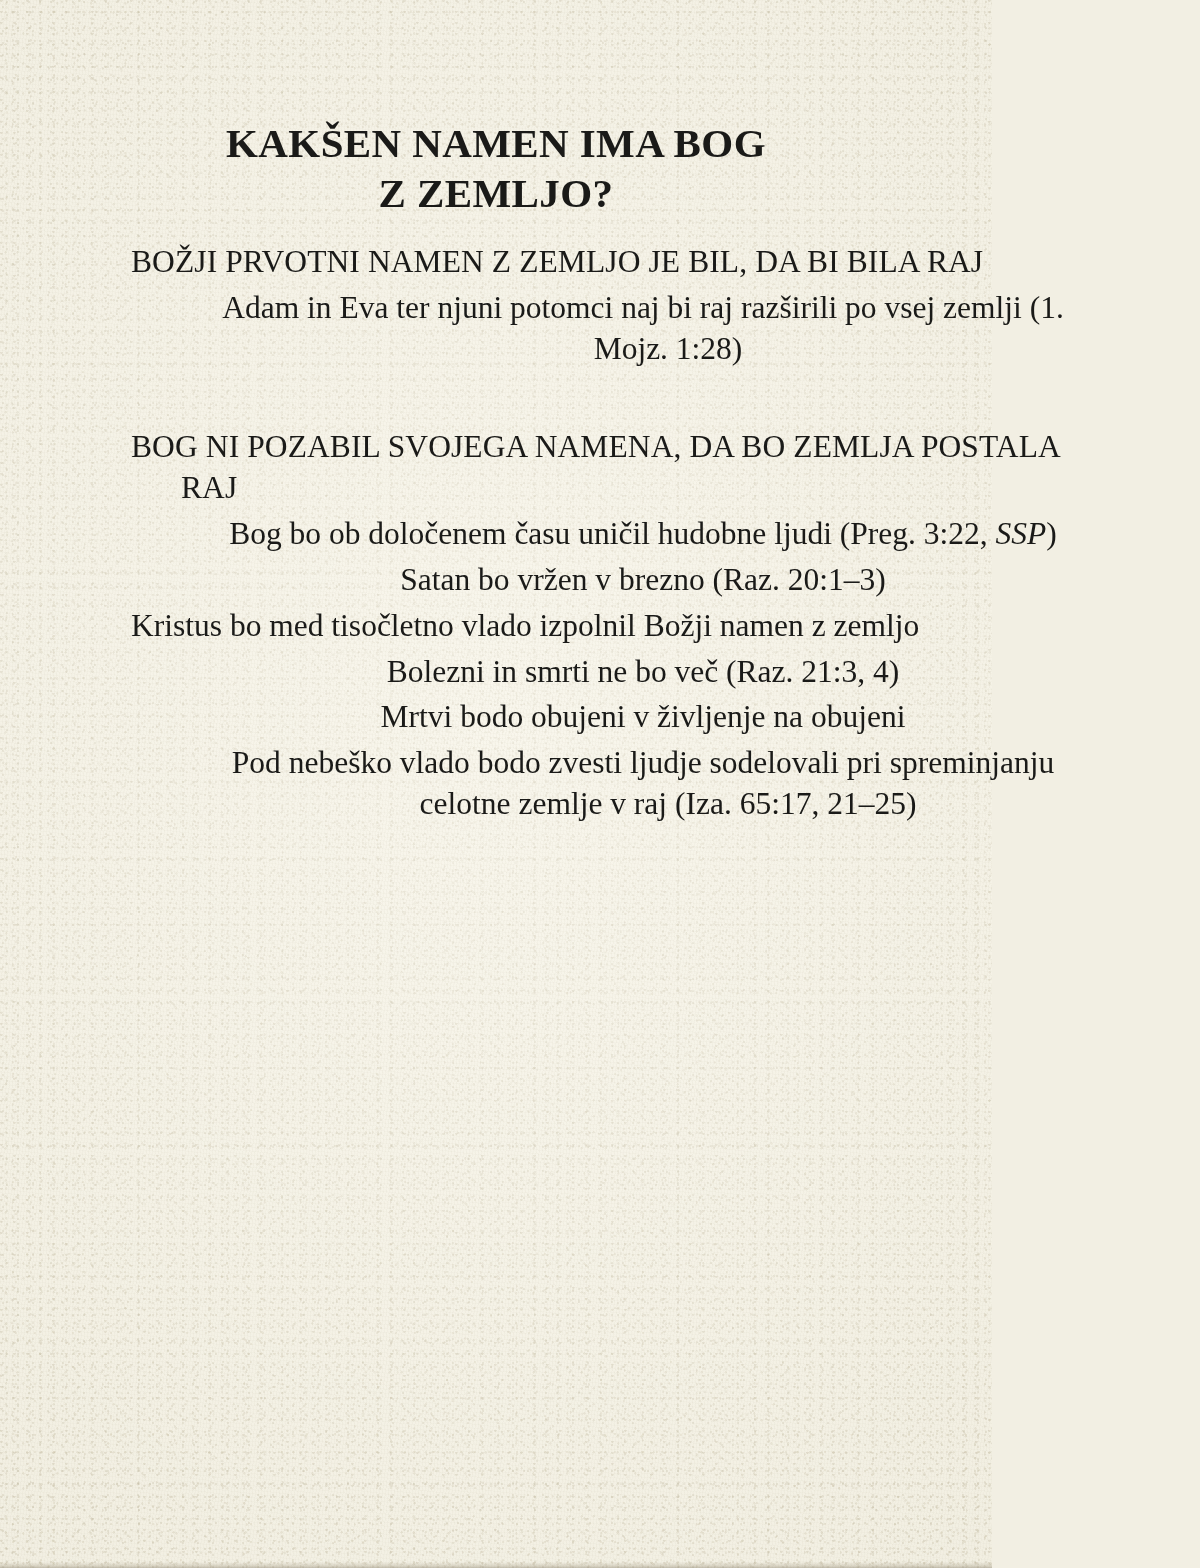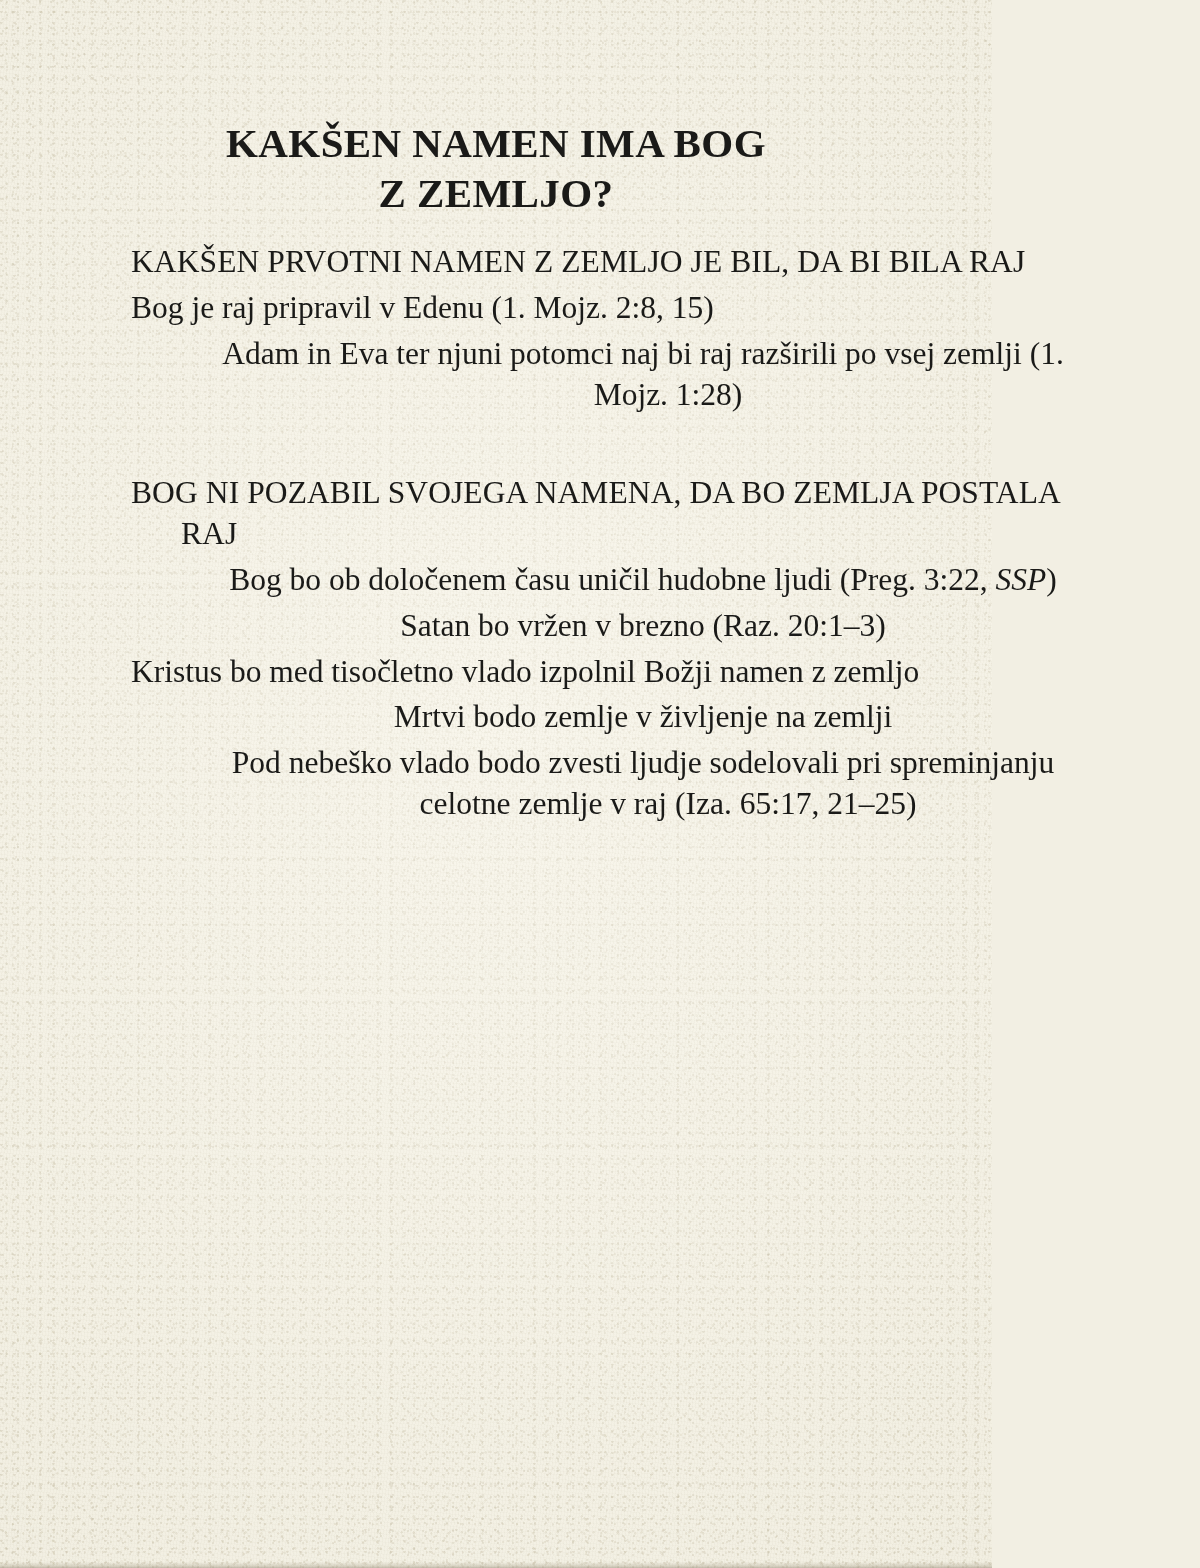--- a/index.html
+++ b/index.html
@@ -126,39 +126,39 @@
   <div id="paper-edge"></div>
 
   <h1 class="doc-title">
     <span class="line">KAKŠEN NAMEN IMA BOG</span>
     <span class="line">Z ZEMLJO?</span>
   </h1>
 
   <div class="outline">
 
     <div class="block">
-      <p class="lvl1 heading">KAKŠEN PRVOTNI NAMEN Z ZEMLJO JE BIL, DA BI BILA RAJ</p>
+      <p class="lvl1 heading">BOŽJI PRVOTNI NAMEN Z ZEMLJO JE BIL, DA BI BILA RAJ</p>
 
-      <p class="lvl1">Bog je raj pripravil v Edenu (1. Mojz. 2:8, 15)</p>
 
       <p class="lvl2">Adam in Eva ter njuni potomci naj bi raj razširili po vsej zemlji (1. Mojz. 1:28)</p>
     </div>
 
     <div class="section-gap"></div>
 
     <div class="block">
       <p class="lvl1 heading">BOG NI POZABIL SVOJEGA NAMENA, DA BO ZEMLJA POSTALA RAJ</p>
 
 
       <p class="lvl2"><span>Bog bo ob določenem času uničil hudobne ljudi (Preg. 3:22, </span><em class="cite">SSP</em><span>)</span></p>
 
       <p class="lvl2">Satan bo vržen v brezno (Raz. 20:1–3)</p>
 
       <p class="lvl1">Kristus bo med tisočletno vlado izpolnil Božji namen z zemljo</p>
 
+      <p class="lvl2">Bolezni in smrti ne bo več (Raz. 21:3, 4)</p>
 
-      <p class="lvl2">Mrtvi bodo zemlje v življenje na zemlji</p>
+      <p class="lvl2">Mrtvi bodo obujeni v življenje na obujeni</p>
 
       <p class="lvl2">Pod nebeško vlado bodo zvesti ljudje sodelovali pri spreminjanju celotne zemlje v raj (Iza. 65:17, 21–25)</p>
     </div>
 
   </div>
 </div>
 
 </body></html>

